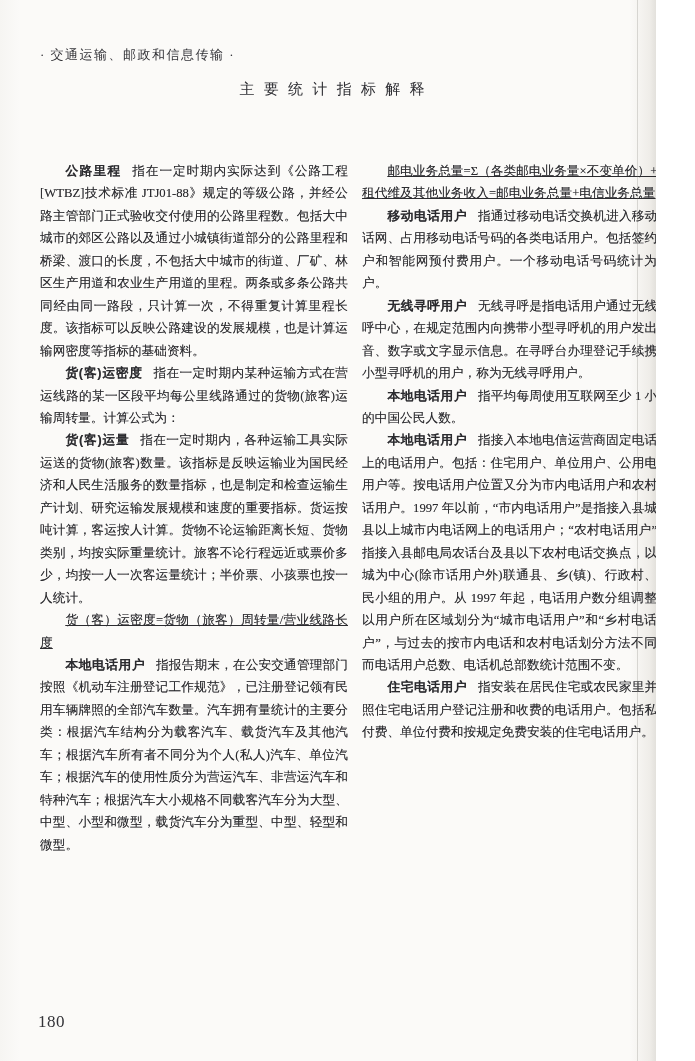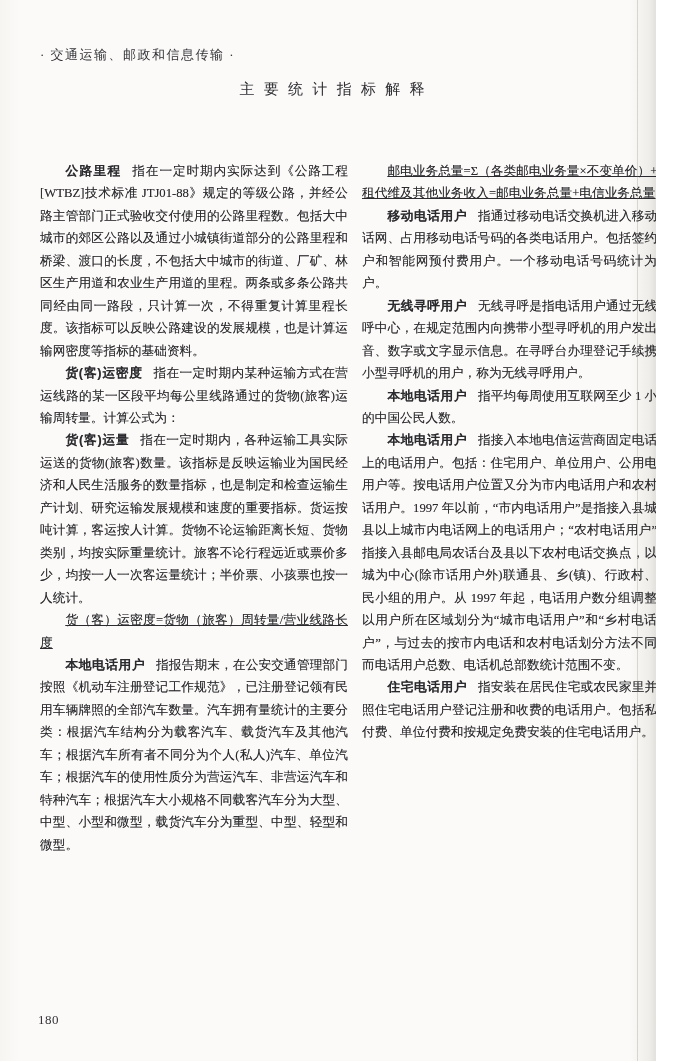--- a/index.html
+++ b/index.html
@@ -77,21 +77,21 @@
   .col b.term {
     font-family: "Liberation Sans", "DejaVu Sans", sans-serif;
     font-weight: bold;
     margin-right: 0.85em;
     letter-spacing: 0.5px;
   }
   .page-number {
     position: absolute;
     left: 38px;
     top: 1012px;
-    font-size: 13px;
+    font-size: 17px;
     letter-spacing: 0.5px;
     color: #333338;
   }
 </style>
 </head>
 <body>
 
 <div class="page">
 
   <div class="running-head">·  交通运输、邮政和信息传输  ·</div>

